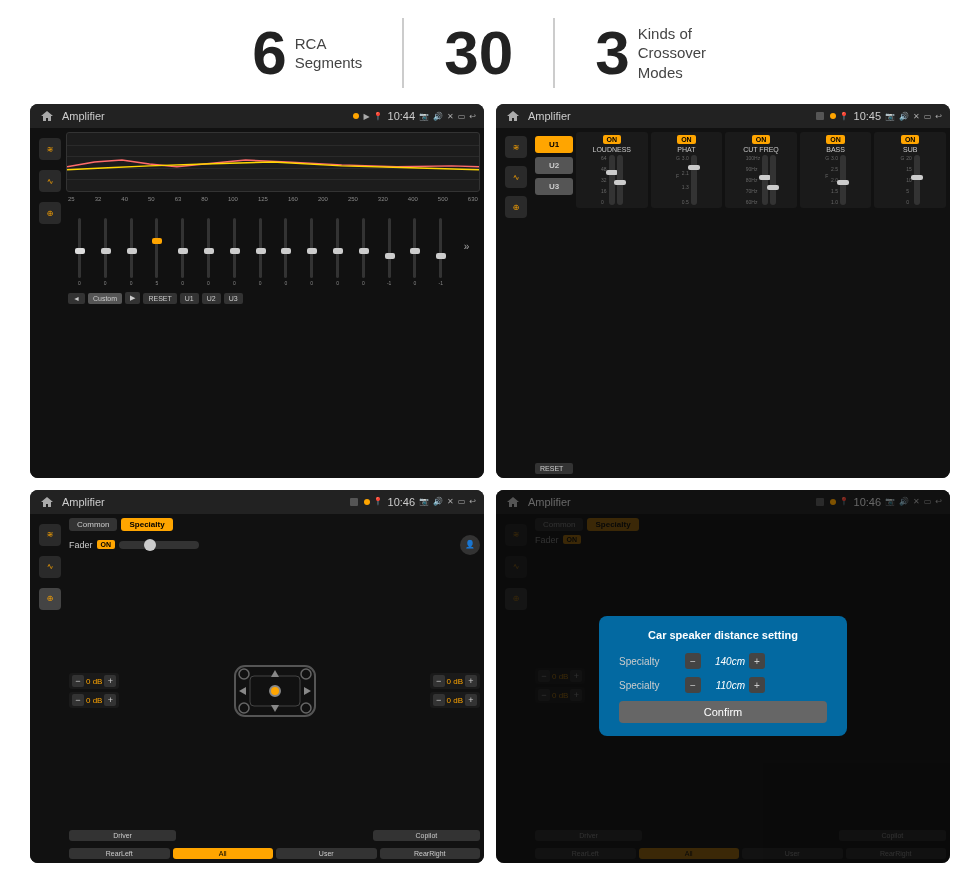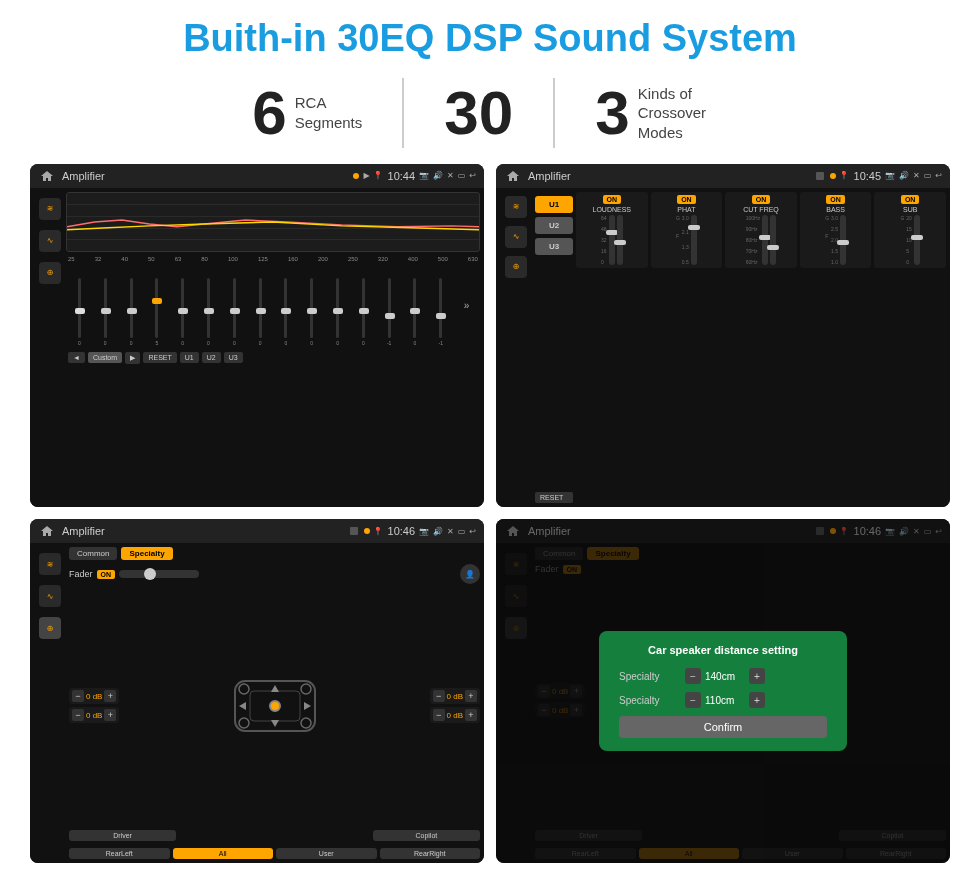--- a/index.html
+++ b/index.html
@@ -471,21 +471,21 @@
     .dialog-overlay {
       position: absolute;
       top: 0; left: 0; right: 0; bottom: 0;
       background: rgba(0,0,0,0.5);
       display: flex;
       align-items: center;
       justify-content: center;
       z-index: 10;
     }
     .dialog-box {
-      background: #15803d;
+      background: #0369a1;
       border-radius: 8px;
       padding: 13px 20px;
       width: 248px;
     }
     .dialog-title {
       font-size: 11px;
       color: #fff;
       text-align: center;
       margin-bottom: 12px;
       font-weight: bold;
@@ -514,21 +514,22 @@
       display: flex;
       align-items: center;
       justify-content: center;
       font-size: 10px;
       color: #ccc;
     }
     .dialog-value {
       font-size: 10px;
       color: #fff;
       min-width: 40px;
-      text-align: left;
+      text-align: right;
+      font-style: italic;
     }
     .dialog-plus {
       width: 16px;
       height: 16px;
       background: #444;
       border-radius: 3px;
       display: flex;
       align-items: center;
       justify-content: center;
       font-size: 10px;
@@ -560,21 +561,20 @@
       width: 100%;
       height: 1px;
       background: #2a2a2a;
     }
   </style>
 </head>
 <body>
 
 <div class="page-wrapper">
 
-  <div class="main-title">Buith-in 30EQ DSP Sound System</div>
 
   <div class="stats-row">
     <div class="stat-item">
       <span class="stat-number">6</span>
       <span class="stat-label" style="white-space:pre-line">RCA
 Segments</span>
     </div>
     <div class="stat-divider"></div>
     <div class="stat-item">
       <span class="stat-number">30</span>

